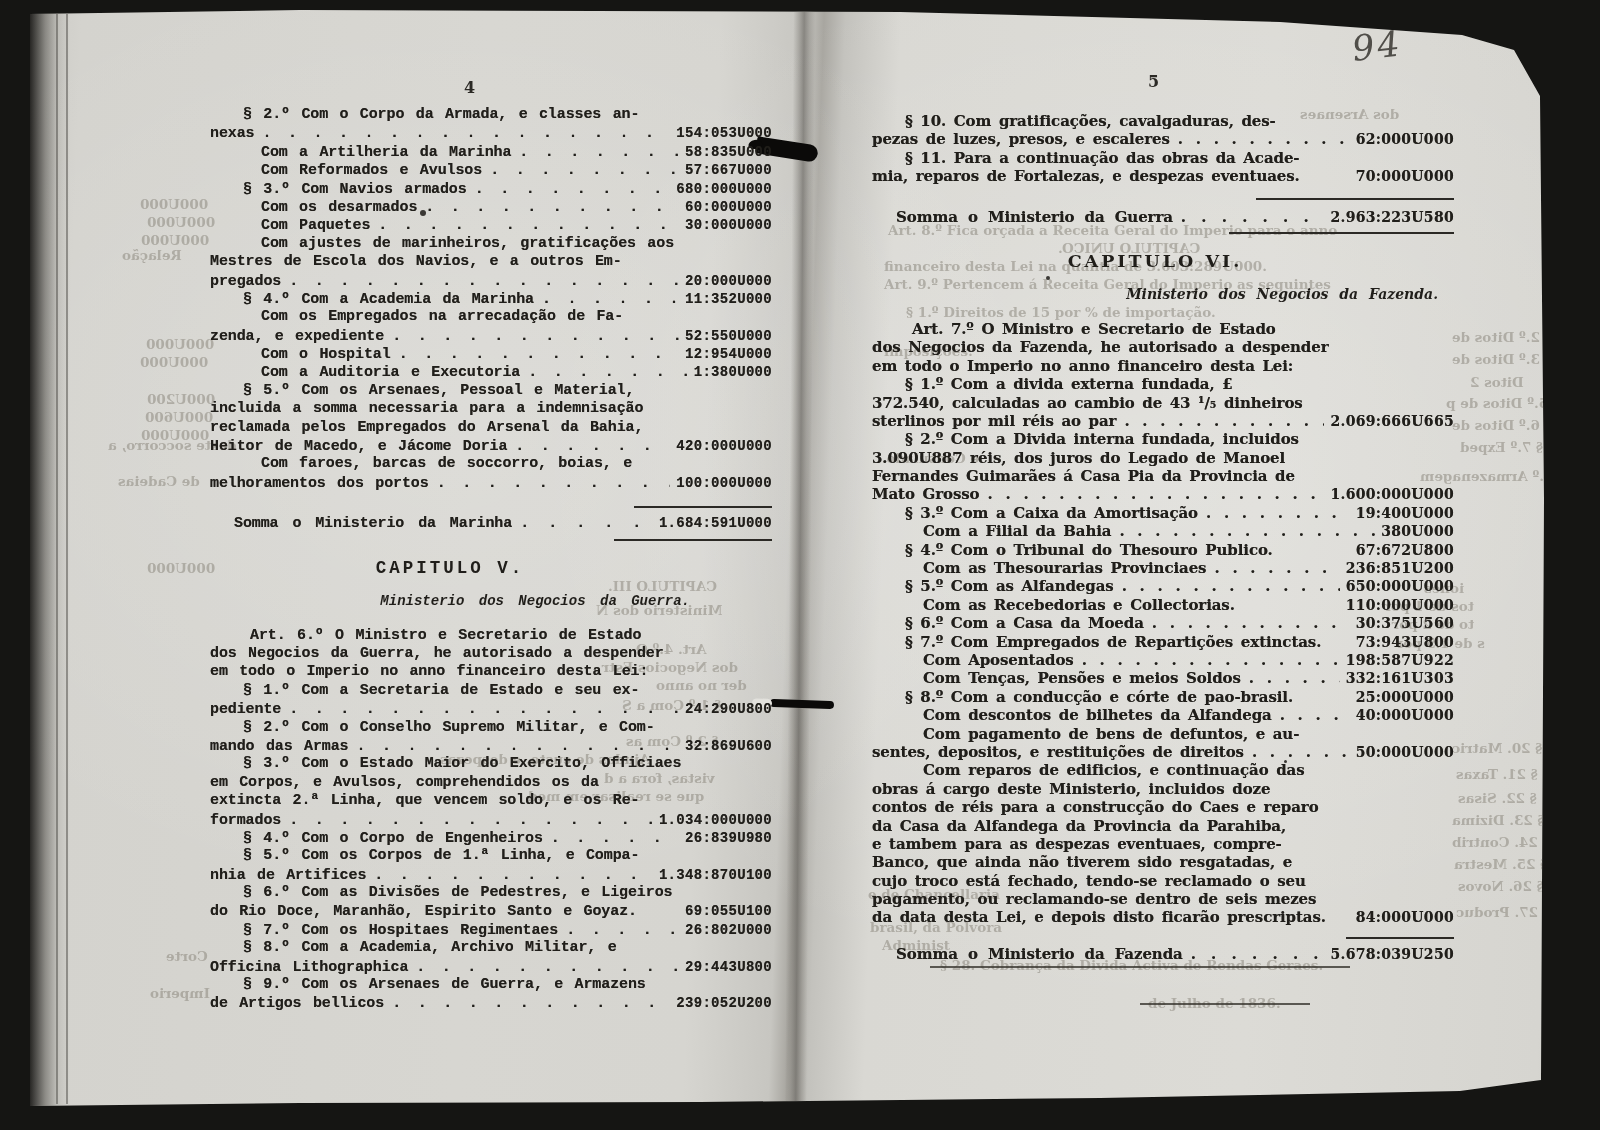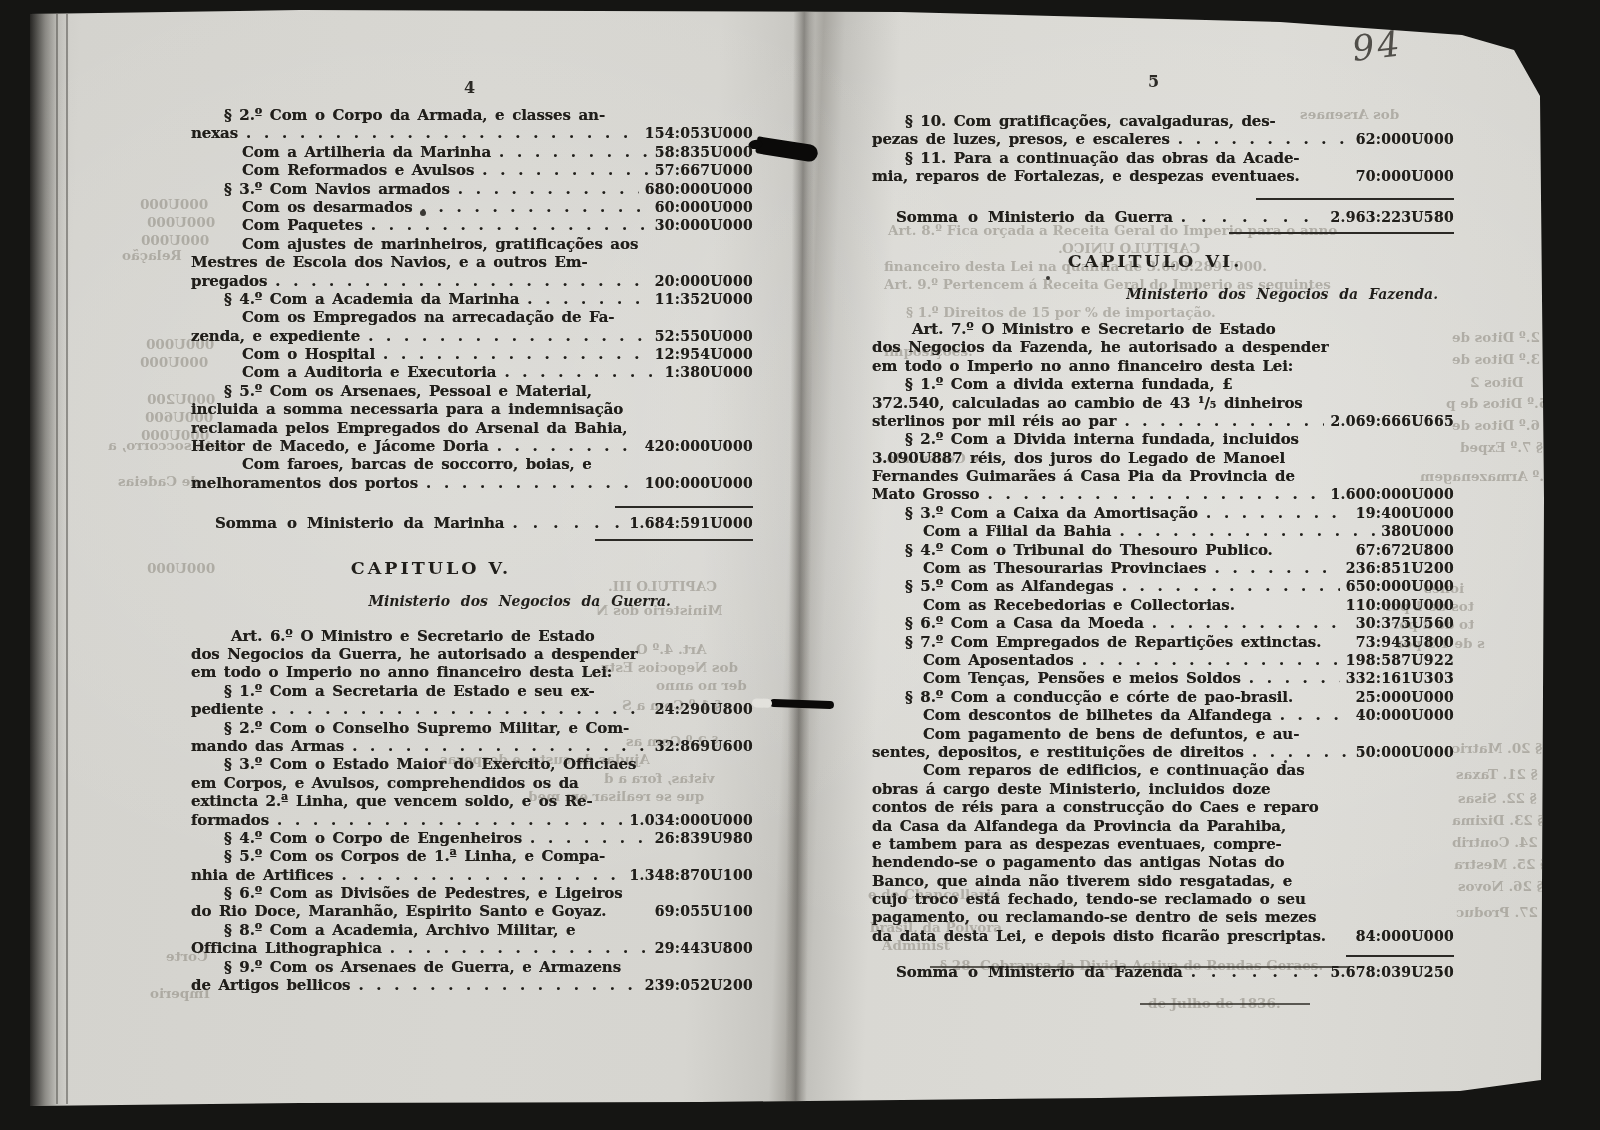--- a/index.html
+++ b/index.html
@@ -38,21 +38,21 @@
   .clasp-bottom::before{content:"";position:absolute;left:-18px;top:0px;width:20px;height:9px;background:#e2e1dc;border-radius:5px;}
   .pageno{
     position:absolute;font-size:16px;font-weight:bold;color:#2b2925;letter-spacing:1px;
   }
   .folio{
     position:absolute;left:1352px;top:26px;
     font-size:35px;font-style:italic;color:#504e49;
     transform:rotate(-7deg);letter-spacing:3px;
   }
   .content{position:absolute;color:#201e1a;}
-  #content-left{left:191px;top:106px;width:562px;}
+  #content-left{left:210px;top:106px;width:562px;font-family:Liberation Mono, monospace;}
   #content-right{left:872px;top:112px;width:582px;}
   .line{
     white-space:nowrap;height:18.4px;line-height:18.4px;
     font-size:15px;font-weight:bold;letter-spacing:-0.1px;word-spacing:2.5px;
     text-shadow:0 0 0.5px rgba(32,30,26,0.65);
   }
   .ind-sec{padding-left:33px;}
   .ind-sub{padding-left:51px;}
   .ind-art{padding-left:40px;}
   .ind-somma{padding-left:24px;word-spacing:5px;}
@@ -270,20 +270,25 @@
         <span class="txt">nhia de Artifices</span>
         <span class="leader"></span>
         <span class="amt">1.348:870U100</span>
       </div>
       <div class="line ind-sec">§ 6.º Com as Divisões de Pedestres, e Ligeiros</div>
       <div class="line lastline">
         <span class="txt">do Rio Doce, Maranhão, Espirito Santo e Goyaz.</span>
         <span class="spacer"></span>
         <span class="amt">69:055U100</span>
       </div>
+      <div class="line ind-sec lastline">
+        <span class="txt">§ 7.º Com os Hospitaes Regimentaes</span>
+        <span class="leader"></span>
+        <span class="amt">26:802U000</span>
+      </div>
       <div class="line ind-sec">§ 8.º Com a Academia, Archivo Militar, e</div>
       <div class="line lastline">
         <span class="txt">Officina Lithographica</span>
         <span class="leader"></span>
         <span class="amt">29:443U800</span>
       </div>
       <div class="line ind-sec">§ 9.º Com os Arsenaes de Guerra, e Armazens</div>
       <div class="line lastline">
         <span class="txt">de Artigos bellicos</span>
         <span class="leader"></span>
@@ -394,21 +399,20 @@
       <div class="line lastline">
         <span class="txt">sentes, depositos, e restituições de direitos</span>
         <span class="leader"></span>
         <span class="amt">50:000U000</span>
       </div>
       <div class="line ind-sub">Com reparos de edificios, e continuação das</div>
       <div class="line">obras á cargo deste Ministerio, incluidos doze</div>
       <div class="line">contos de réis para a construcção do Caes e reparo</div>
       <div class="line">da Casa da Alfandega da Provincia da Parahiba,</div>
       <div class="line">e tambem para as despezas eventuaes, compre-</div>
-      <div class="line">hendendo-se o pagamento das antigas Notas do</div>
       <div class="line">Banco, que ainda não tiverem sido resgatadas, e</div>
       <div class="line">cujo troco está fechado, tendo-se reclamado o seu</div>
       <div class="line">pagamento, ou reclamando-se dentro de seis mezes</div>
       <div class="line lastline">
         <span class="txt">da data desta Lei, e depois disto ficarão prescriptas.</span>
         <span class="spacer"></span>
         <span class="amt">84:000U000</span>
       </div>
       <div class="rule" style="width: 108px; margin-top: 10px; margin-bottom: 6px;"></div>
       <div class="line ind-somma lastline">

